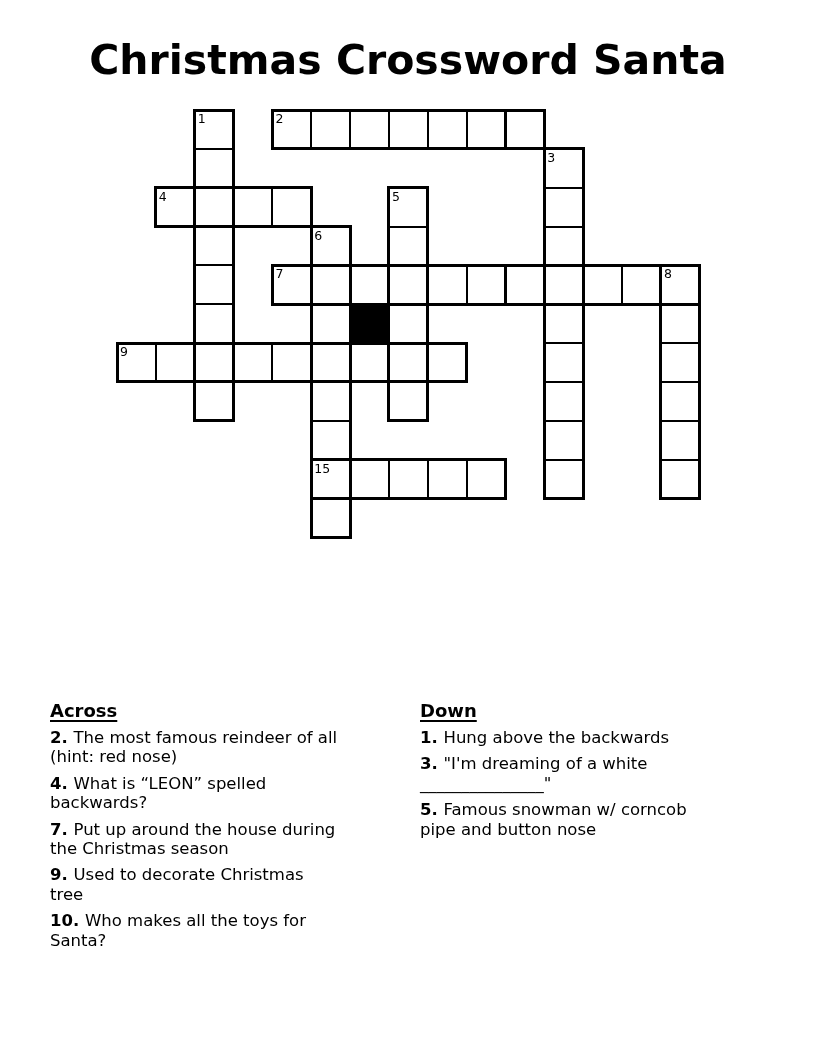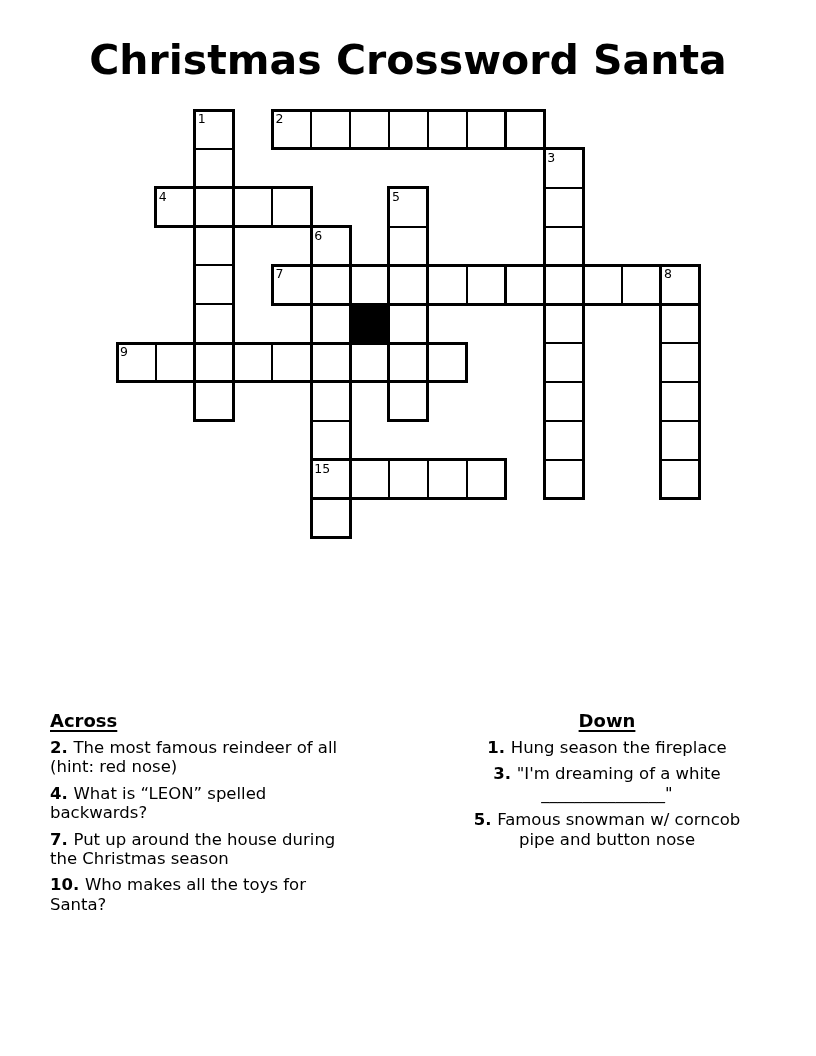--- a/index.html
+++ b/index.html
@@ -58,24 +58,23 @@
     font-size: 12.5px;
     line-height: 13px;
     font-family: "DejaVu Sans", sans-serif;
     pointer-events: none;
   }
   .clue-col {
     position: absolute;
     top: 700px;
     font-size: 16.5px;
     line-height: 19.4px;
-    margin-top: 10px;
   }
   .clue-col.left  { left: 50px;  width: 356px; }
-  .clue-col.right { left: 432px; width: 350px; text-align: center; }
+  .clue-col.right { left: 420px; width: 350px; }
   .clue-heading {
     font-size: 18px;
     font-weight: bold;
     text-decoration: underline;
     text-decoration-thickness: 2px;
     text-underline-offset: 3px;
     margin-bottom: 7px;
     line-height: 21px;
   }
   .clue {
@@ -186,24 +185,25 @@
     <div class="word-outline" style="left: 309.75px; top: 458.15px; width: 197.25px; height: 41.85px;"></div>
     <span class="cell-number" style="left: 314.25px; top: 461.65px;">15</span>
   </div>
 
 <div class="clue-col left">
   <div class="clue-heading">Across</div>
   <div>
       <div class="clue"><b>2. </b><span>The most famous reindeer of all<br>(hint: red nose)</span></div>
       <div class="clue"><b>4. </b><span>What is “LEON” spelled<br>backwards?</span></div>
       <div class="clue"><b>7. </b><span>Put up around the house during<br>the Christmas season</span></div>
+      <div class="clue"><b>9. </b><span>Used to decorate Christmas<br>tree</span></div>
       <div class="clue"><b>10. </b><span>Who makes all the toys for<br>Santa?</span></div>
     </div>
 </div>
 
 <div class="clue-col right">
   <div class="clue-heading">Down</div>
   <div>
-      <div class="clue"><b>1. </b><span>Hung season the fireplace</span></div>
+      <div class="clue"><b>1. </b><span>Hung above the backwards</span></div>
       <div class="clue"><b>3. </b><span>"I'm dreaming of a white<br>_______________"</span></div>
       <div class="clue"><b>5. </b><span>Famous snowman w/ corncob<br>pipe and button nose</span></div>
     </div>
 </div>
 
 </body></html>

